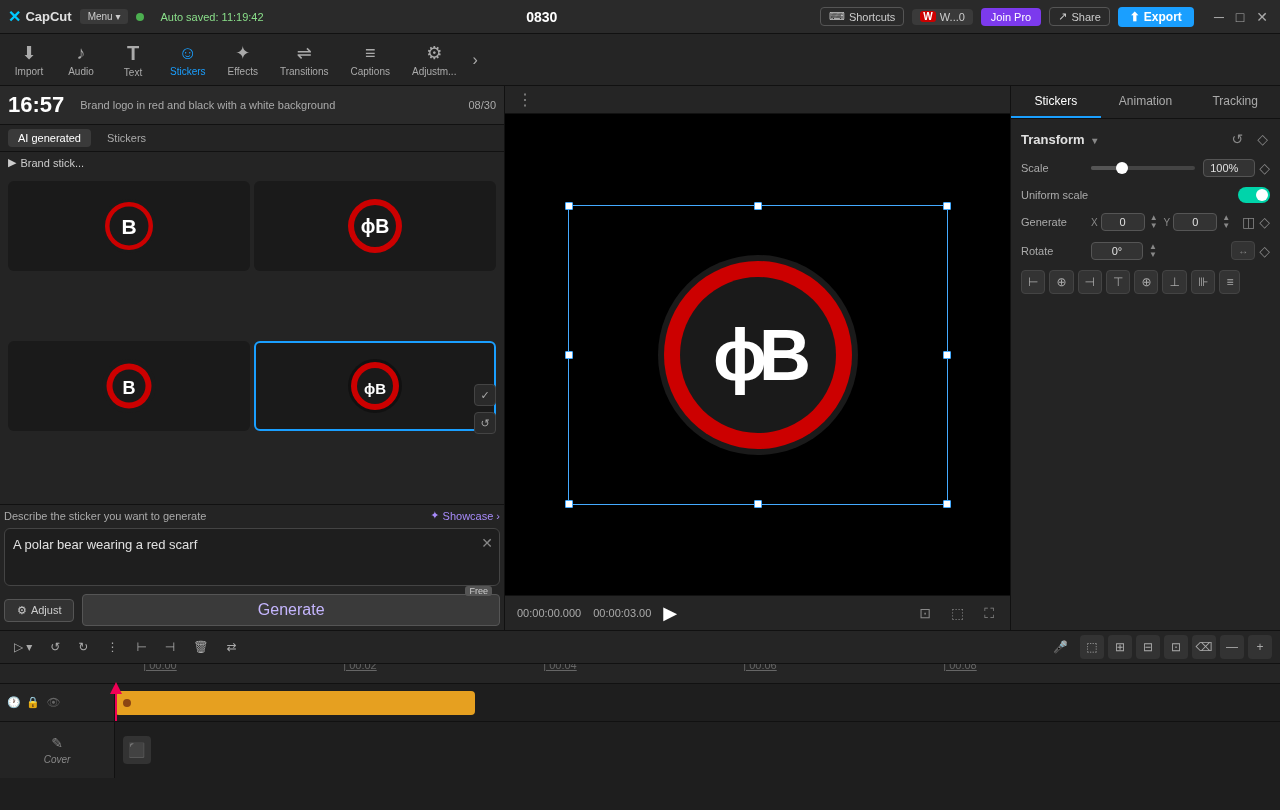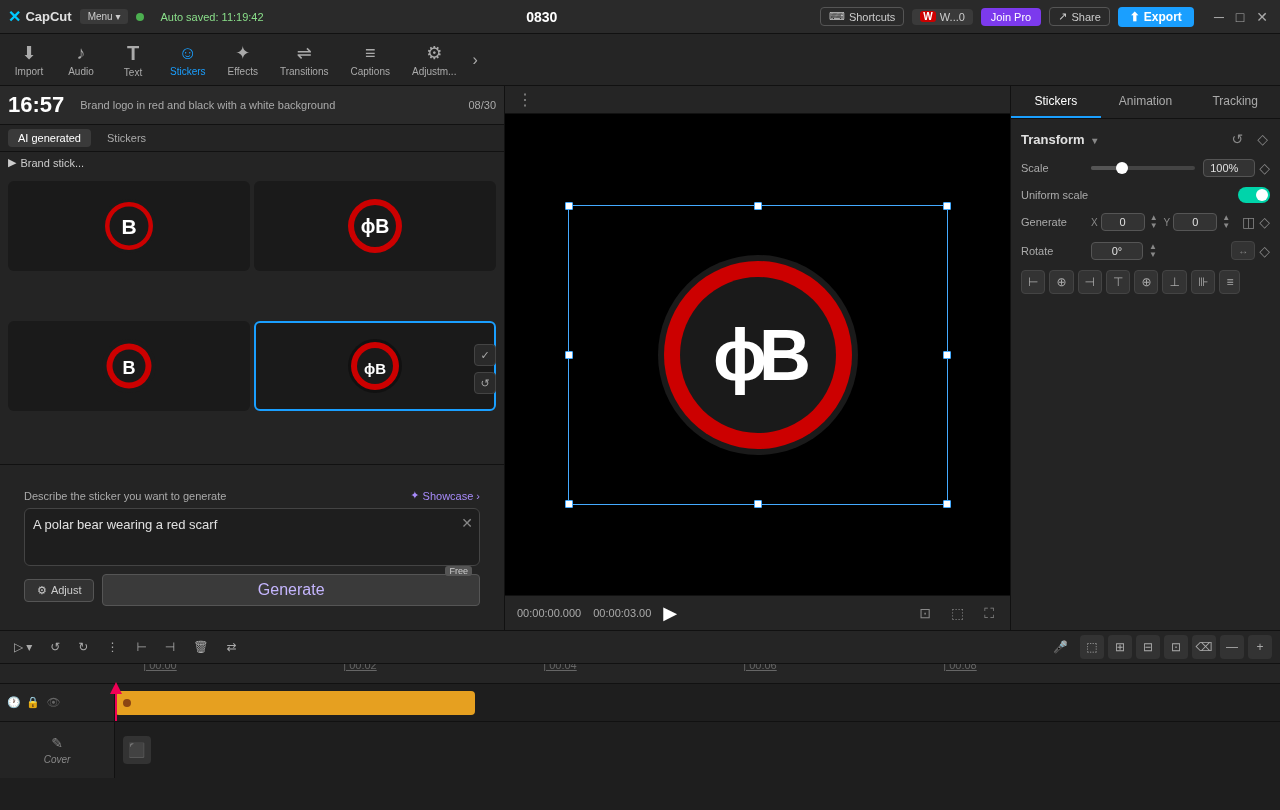--- a/index.html
+++ b/index.html
@@ -42,21 +42,21 @@
     .left-tab { background: none; border: none; color: #aaa; cursor: pointer; padding: 3px 10px; border-radius: 4px; font-size: 11px; }
     .left-tab.active { background: #3a3a3a; color: #fff; }
     .brand-item { padding: 4px 8px; cursor: pointer; color: #ccc; font-size: 11px; display: flex; align-items: center; gap: 4px; }
 
     
     #sticker-grid { display: grid; grid-template-columns: 1fr 1fr; gap: 4px; padding: 8px; flex: 1; overflow-y: auto; }
     .sticker-cell { background: #1a1a1a; border-radius: 6px; display: flex; align-items: center; justify-content: center; height: 90px; cursor: pointer; position: relative; }
     .sticker-cell svg { width: 60px; height: 60px; }
 
     
-    #generate-area { padding: 24px; border-top: 1px solid #111; }
+    #generate-area { padding: 4px; border-top: 1px solid #111; }
     .generate-header { display: flex; justify-content: space-between; align-items: center; margin-bottom: 6px; }
     .generate-label { font-size: 11px; color: #aaa; }
     .showcase-btn { color: #a78bfa; font-size: 11px; cursor: pointer; display: flex; align-items: center; gap: 3px; background: none; border: none; }
     .prompt-area { position: relative; background: #1e1e1e; border: 1px solid #444; border-radius: 6px; padding: 8px; margin-bottom: 8px; }
     .prompt-text { font-size: 13px; color: #e0e0e0; min-height: 40px; }
     .clear-btn { position: absolute; right: 6px; top: 6px; background: none; border: none; color: #888; cursor: pointer; font-size: 14px; }
     .bottom-actions { display: flex; gap: 8px; align-items: center; }
     .adjust-btn { background: #333; border: 1px solid #555; color: #ccc; padding: 4px 12px; border-radius: 4px; cursor: pointer; font-size: 11px; display: flex; align-items: center; gap: 4px; }
     .generate-btn-wrap { position: relative; flex: 1; }
     .generate-btn { background: #3a3a3a; border: 1px solid #555; color: #c4b5fd; padding: 6px 0; border-radius: 4px; cursor: pointer; font-size: 16px; width: 100%; text-align: center; }

